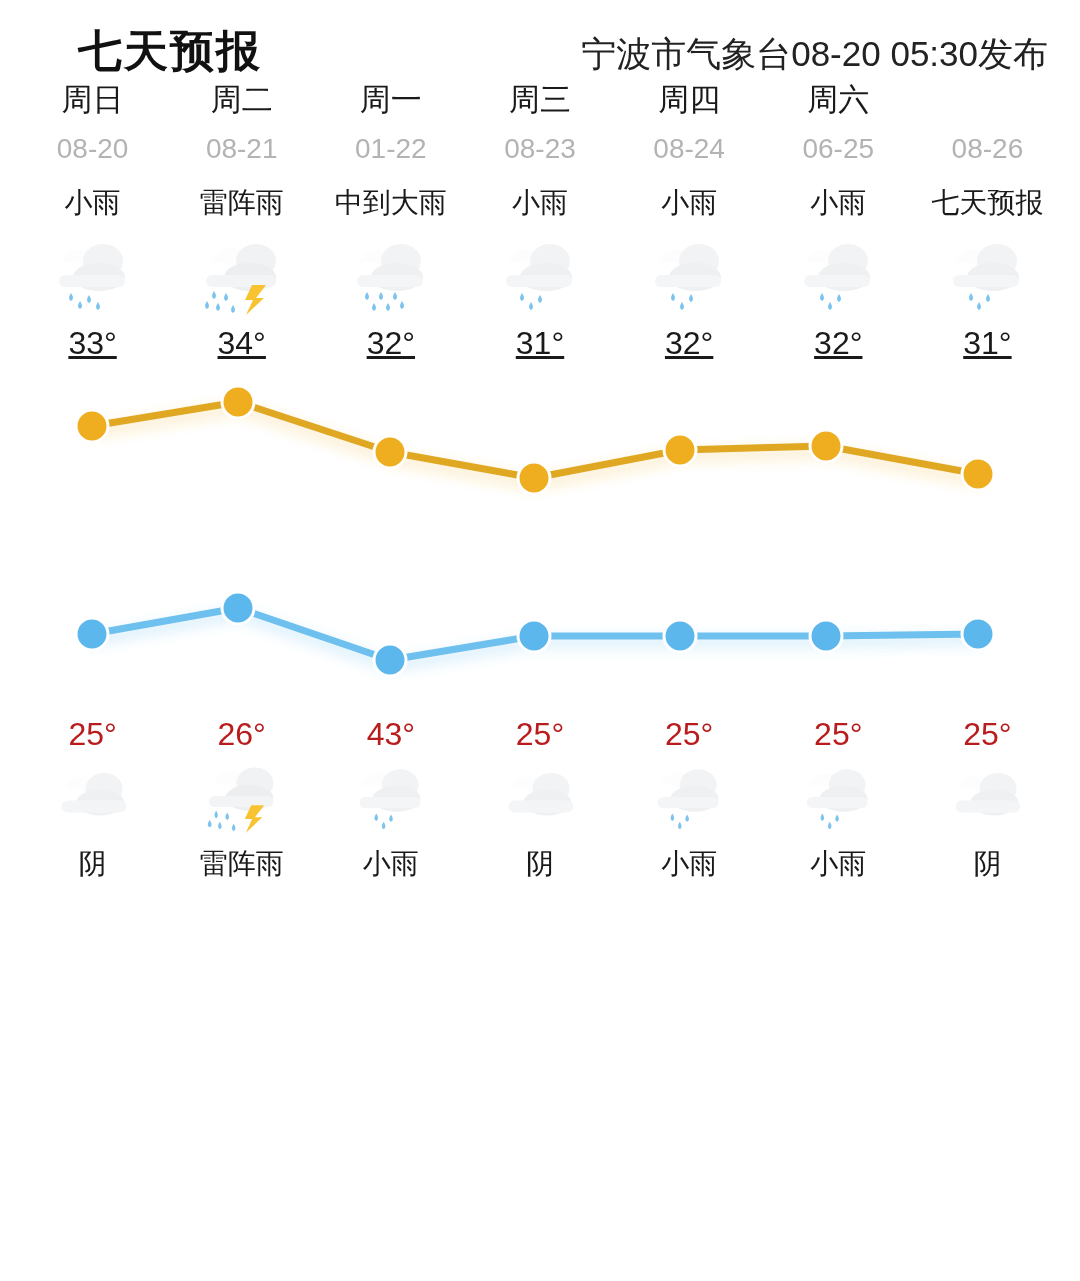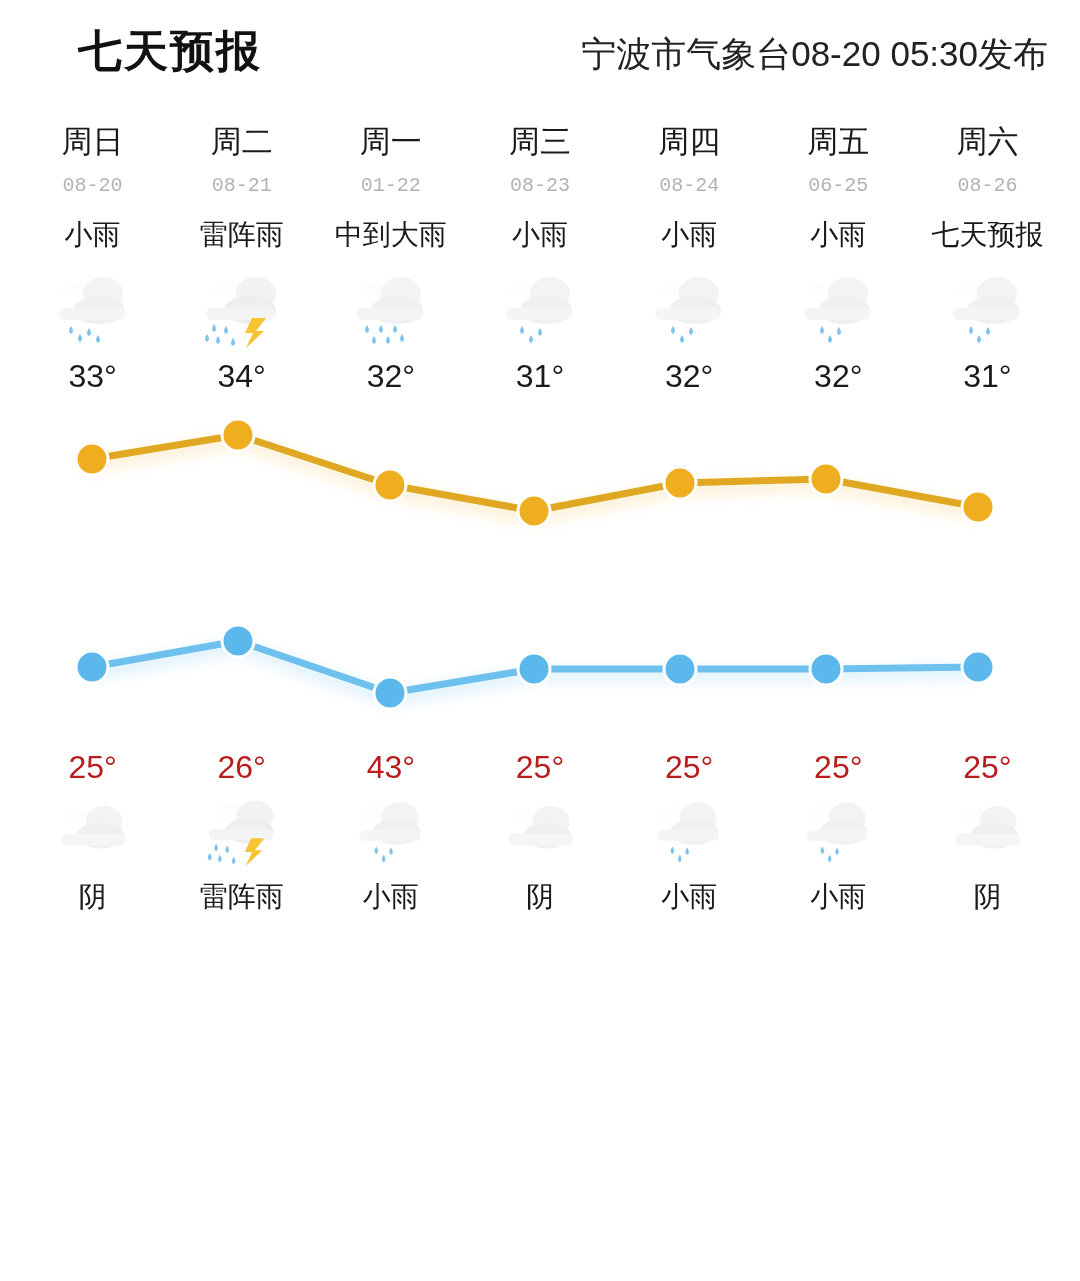--- a/index.html
+++ b/index.html
@@ -35,58 +35,57 @@
     font-size: 35px;
     color: #222;
     white-space: nowrap;
   }
 
   
   .grid {
     position: relative;
     width: 1080px;
     padding: 0;
-    margin-top: 42px;
   }
   .row {
     display: grid;
     grid-template-columns: repeat(7, 1fr);
     width: 1080px;
     box-sizing: border-box;
     padding: 0 18px;
   }
   .cell {
     text-align: center;
   }
 
   .weekday {
     font-size: 31px;
     color: #1a1a1a;
     line-height: 1.2;
   }
   .date {
-    font-size: 20px;
+    font-size: 28px;
     color: #b3b3b3;
     margin-top: 14px;
     line-height: 1.2;
-    font-family: Liberation Mono, monospace;
   }
   .cond-top {
     font-size: 28px;
     color: #1a1a1a;
     margin-top: 20px;
     line-height: 1.2;
     white-space: nowrap;
   }
   .icon-row-top { margin-top: 16px; }
   .icon-row-bottom { margin-top: 6px; }
   .temp-high {
     font-size: 32px;
     color: #1a1a1a;
     margin-top: 10px;
+    text-decoration: underline;
   }
   .temp-low {
     font-size: 32px;
     color: #b91c1c;
   }
   .cond-bottom {
     font-size: 28px;
     color: #1a1a1a;
     margin-top: 12px;
     white-space: nowrap;
@@ -133,23 +132,20 @@
         <div class="weekday">周二</div>
       </div>
     <div class="cell">
         <div class="weekday">周一</div>
       </div>
     <div class="cell">
         <div class="weekday">周三</div>
       </div>
     <div class="cell">
         <div class="weekday">周四</div>
-      </div>
-    <div class="cell">
-        <div class="weekday">周五</div>
       </div>
     <div class="cell">
         <div class="weekday">周六</div>
       </div>
   </div>
 
   <div class="row">
     <div class="cell">
         <div class="date">08-20</div>
       </div>

